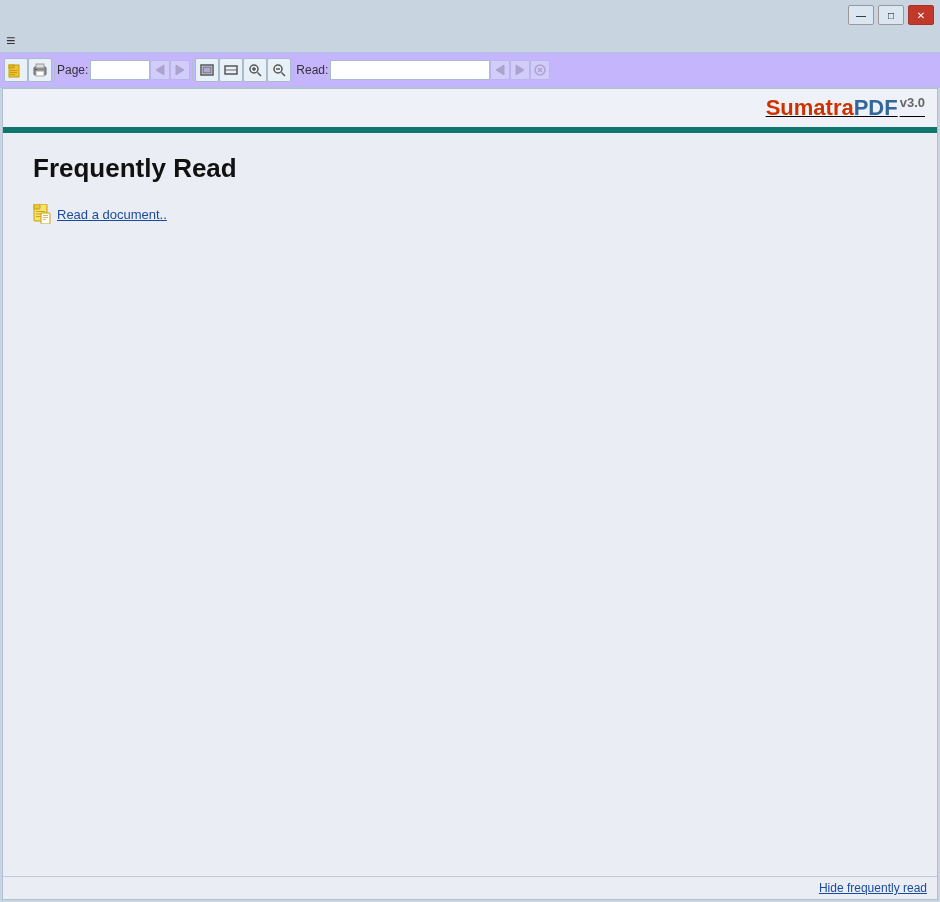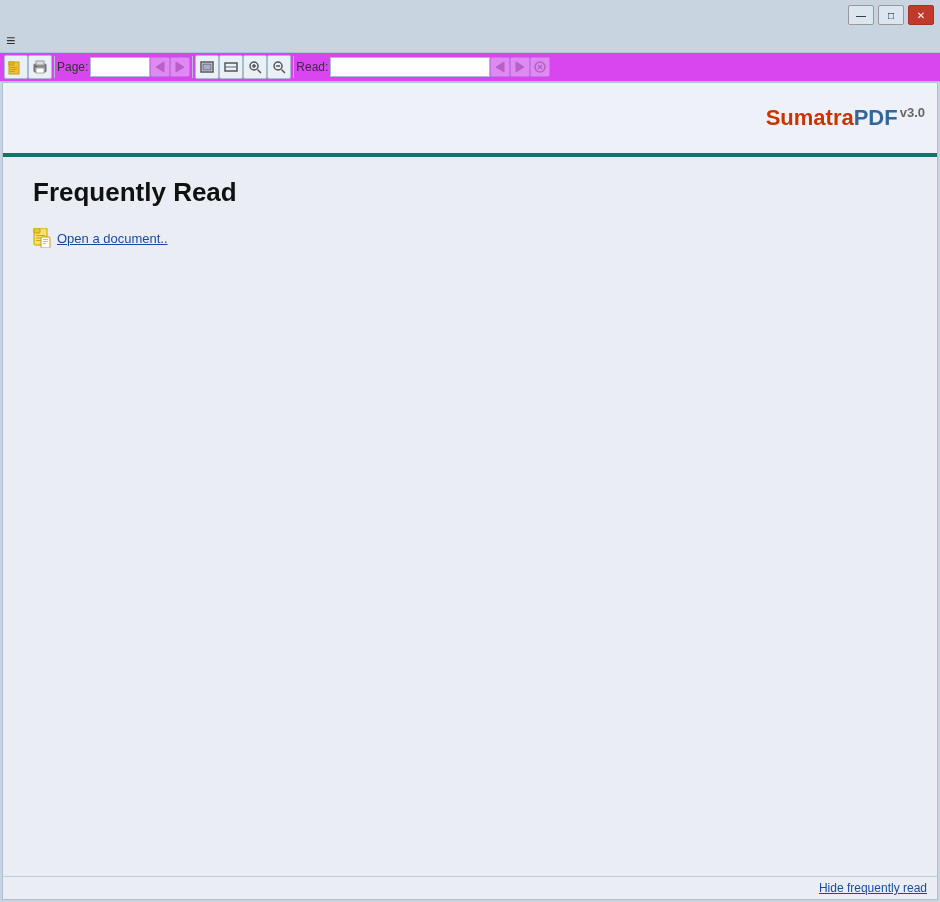--- a/index.html
+++ b/index.html
@@ -71,24 +71,24 @@
     }
 
     .hamburger-icon {
       font-size: 16px;
       cursor: pointer;
       color: #333;
     }
 
     
     .toolbar {
-      background: #d946ef;
+      background: #c4b5fd;
       border-top: 1px solid #b0c4d8;
       border-bottom: 1px solid #b0c4d8;
-      height: 30px;
+      height: 36px;
       display: flex;
       align-items: center;
       padding: 0 4px;
     }
 
     .toolbar-btn {
       width: 24px;
       height: 24px;
       border: 1px solid #aabbcc;
       background: #e8f0f8;
@@ -156,25 +156,26 @@
       border: 1px solid #b0c0d0;
       margin: 0 2px 2px 2px;
       display: flex;
       flex-direction: column;
       overflow: hidden;
     }
 
     
     .header-area {
       background: #eef2f8;
-      border-bottom: 4px solid #0f766e;
-      padding: 22px 12px;
+      border-bottom: 6px solid #0f766e;
+      padding: 6px 12px;
       display: flex;
       justify-content: flex-end;
       align-items: center;
+      text-decoration: underline;
     }
 
     .app-logo {
       font-size: 22px;
       font-weight: bold;
     }
 
     .logo-sumatra {
       color: #cc3300;
     }
@@ -354,21 +355,21 @@
         <rect x="1" y="0" width="6" height="5" rx="1" fill="#e8c840" stroke="#c8a000" stroke-width="1"></rect>
         <rect x="3" y="7" width="9" height="1" fill="#b89000" opacity="0.7"></rect>
         <rect x="3" y="9.5" width="9" height="1" fill="#b89000" opacity="0.7"></rect>
         <rect x="3" y="12" width="7" height="1" fill="#b89000" opacity="0.7"></rect>
 
         <rect x="8" y="9" width="9" height="11" rx="1" fill="white" stroke="#c8a000" stroke-width="1"></rect>
         <rect x="10" y="11" width="5" height="1" fill="#b89000" opacity="0.6"></rect>
         <rect x="10" y="13" width="5" height="1" fill="#b89000" opacity="0.6"></rect>
         <rect x="10" y="15" width="3" height="1" fill="#b89000" opacity="0.6"></rect>
       </svg>
-      <span>Open a document..</span>
+      <span>Read a document..</span>
     </div>
   </div>
 
   <div class="bottom-bar">
     <span class="hide-link">Hide frequently read</span>
   </div>
 
 </div>
 
 </body></html>

